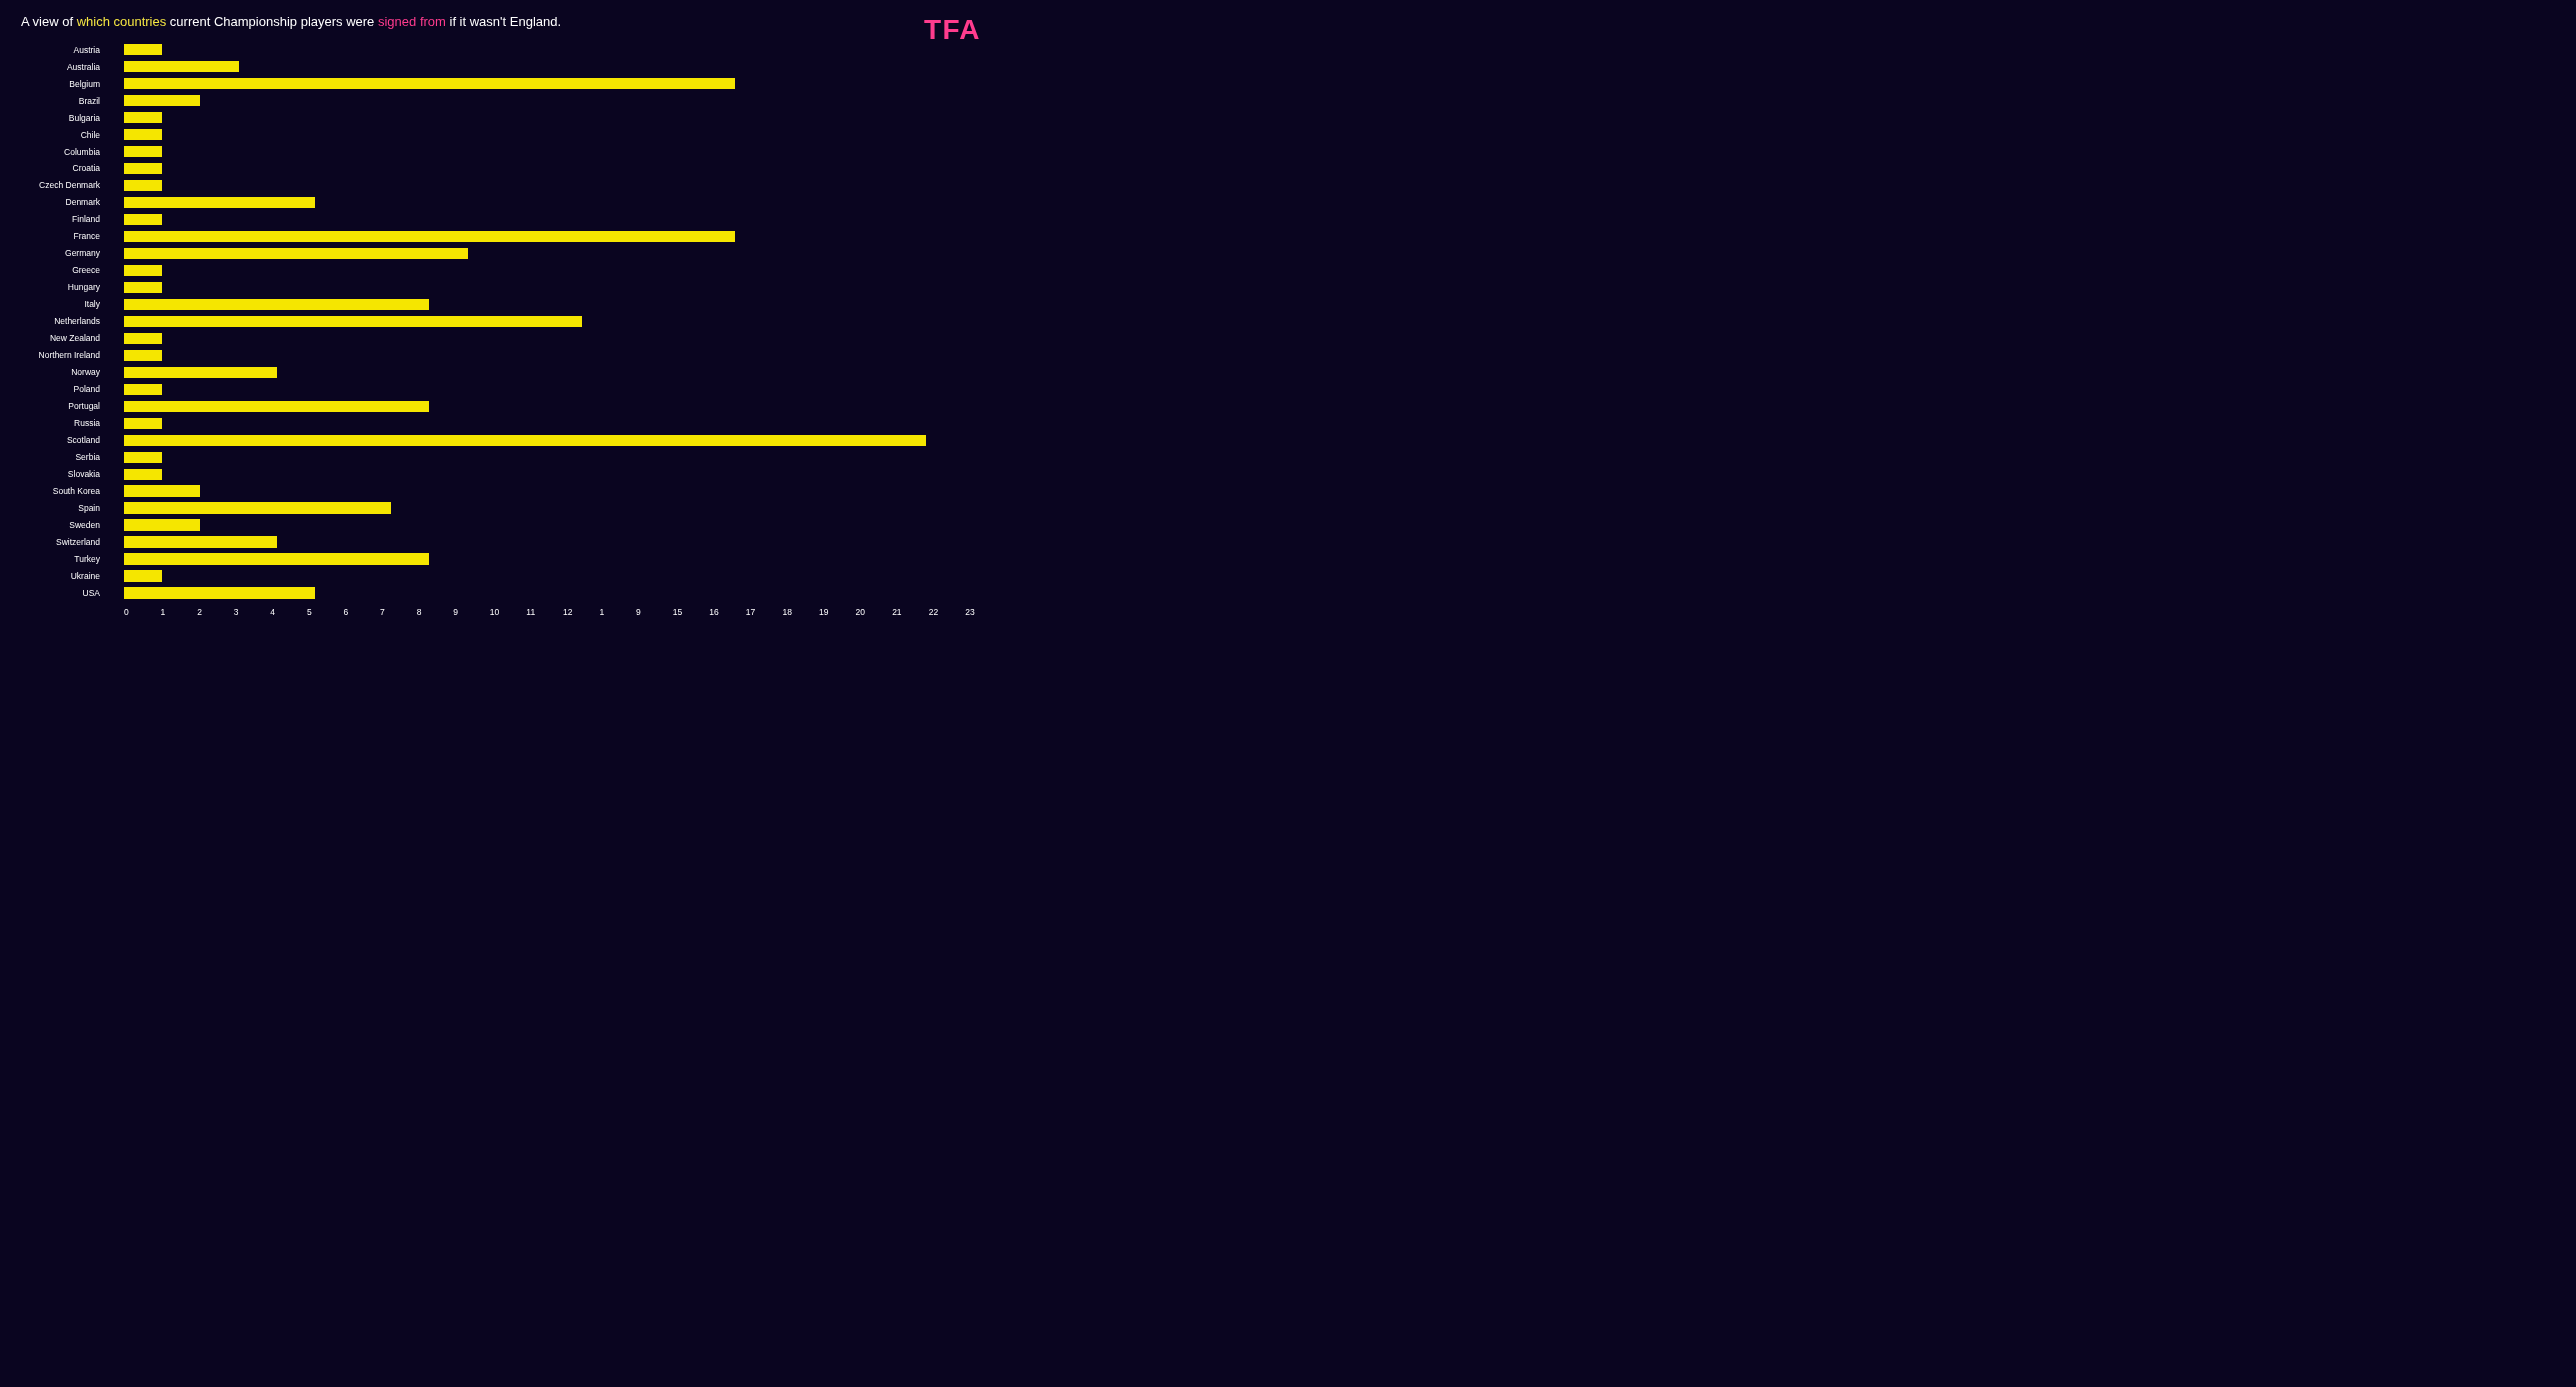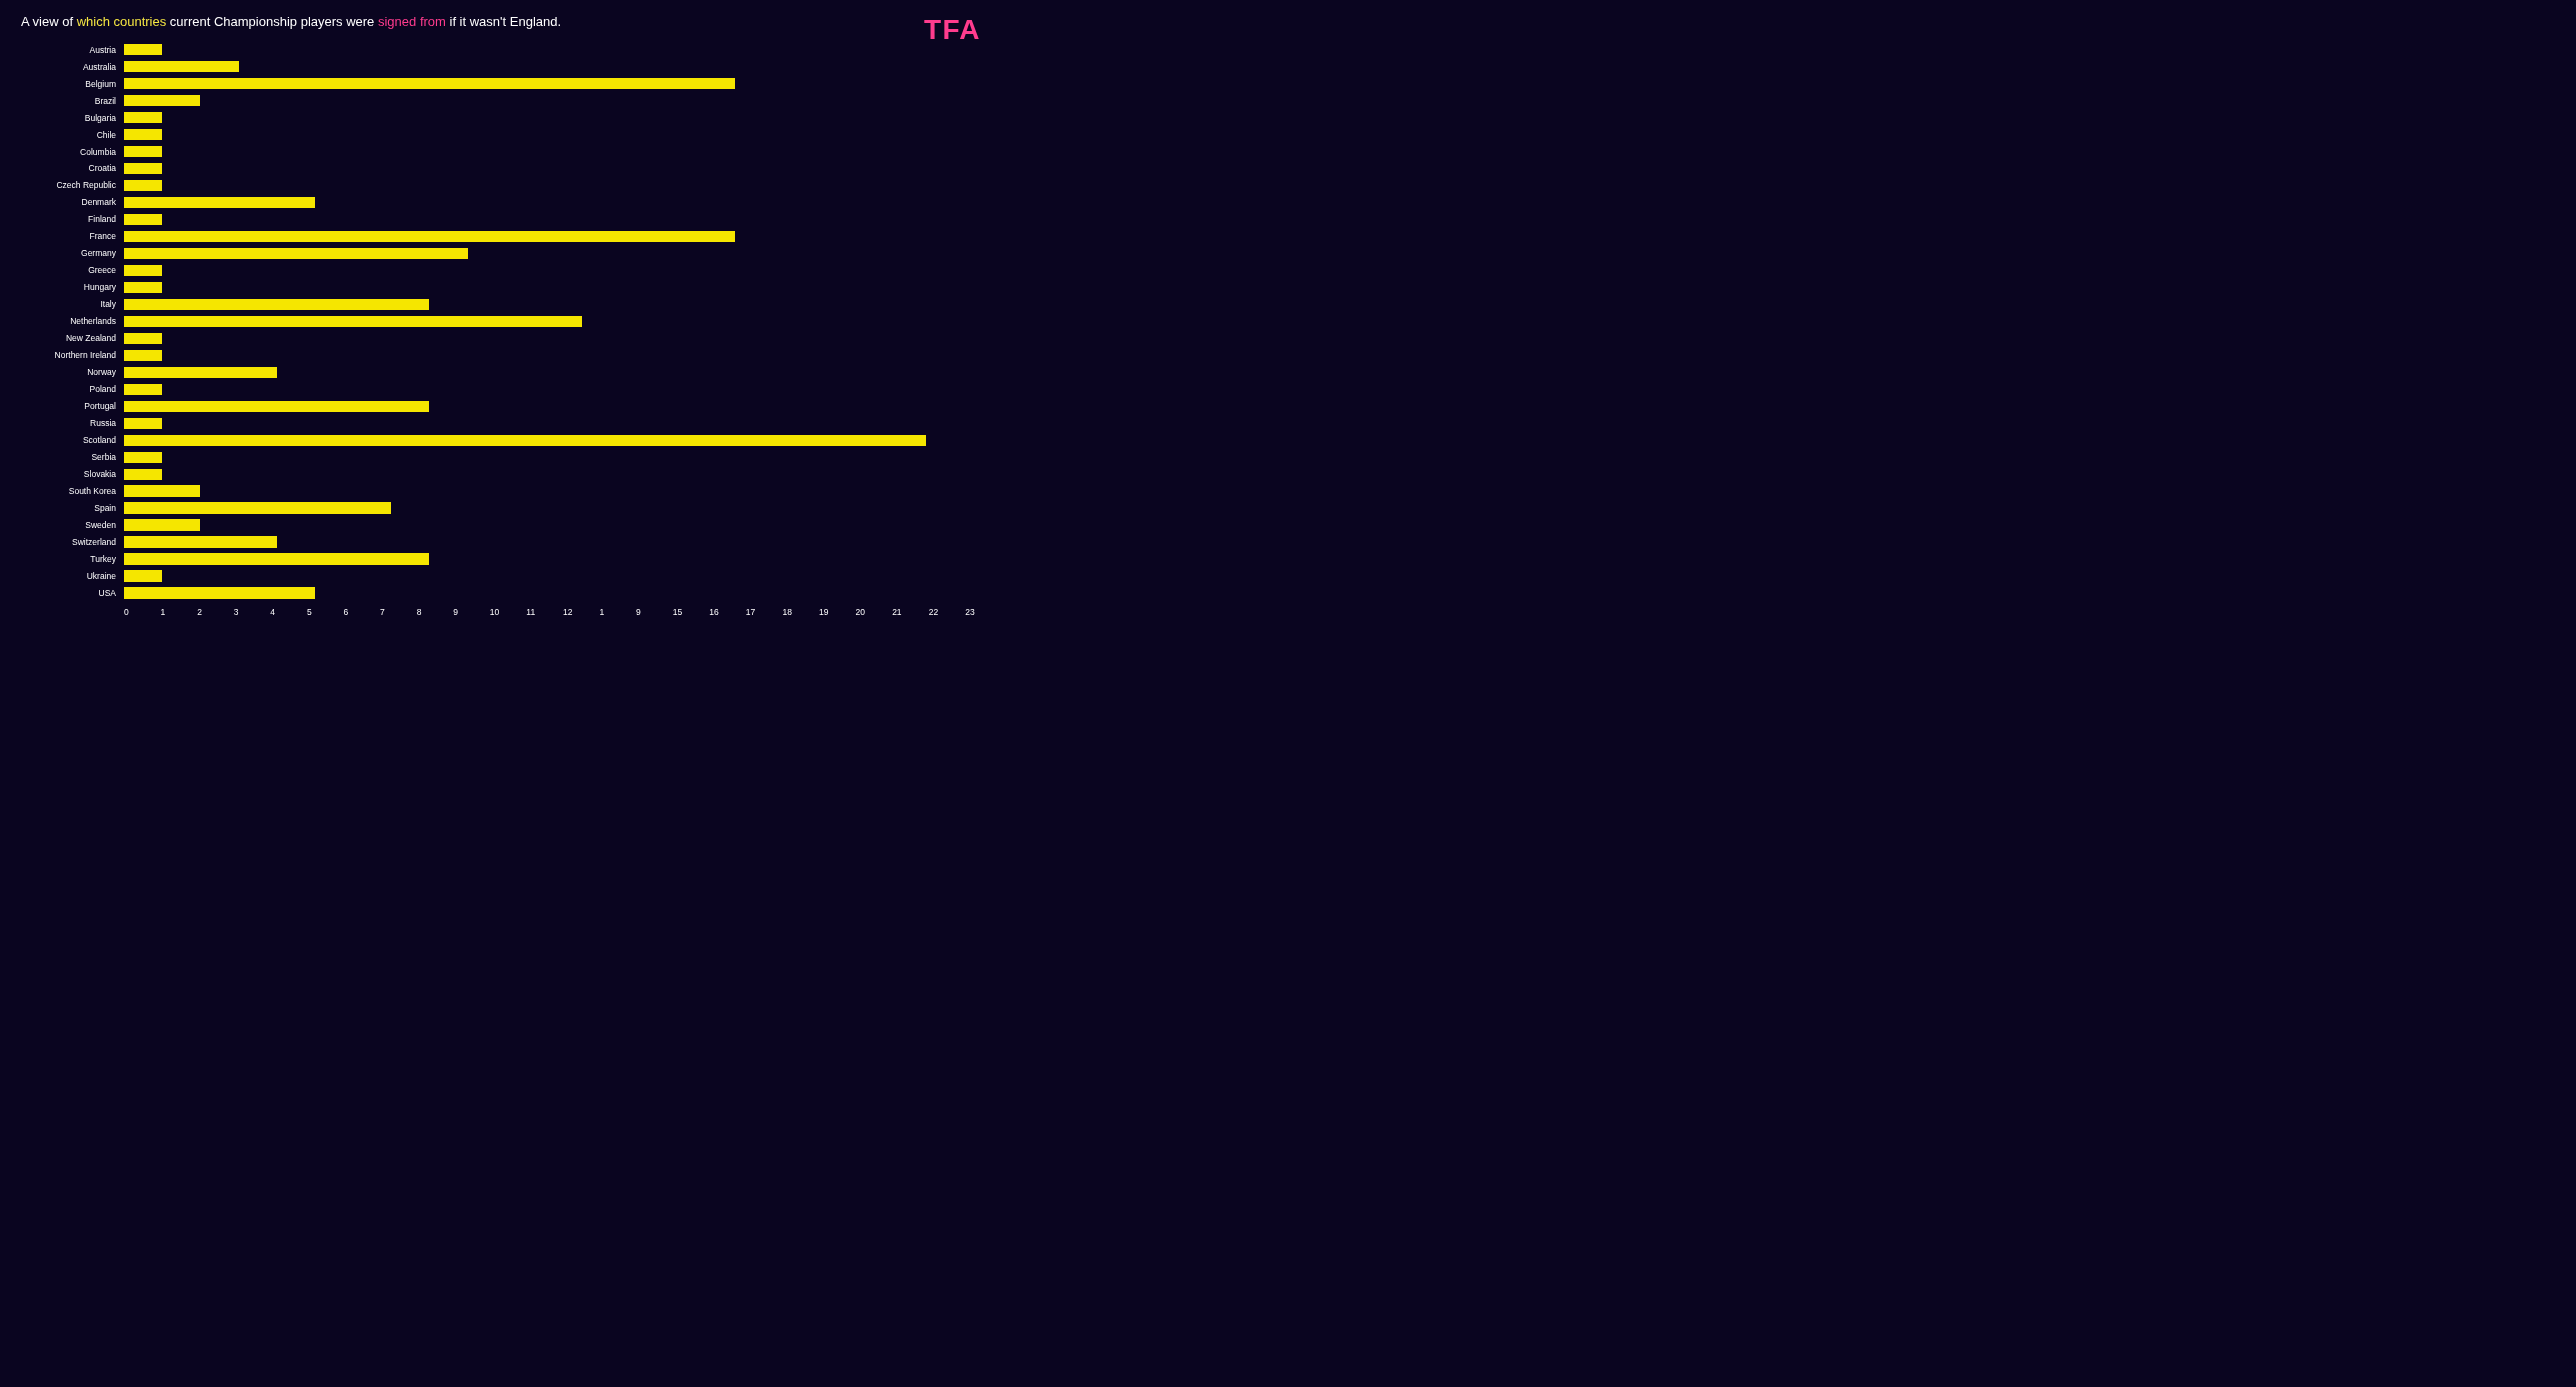--- a/index.html
+++ b/index.html
@@ -39,21 +39,21 @@
     .chart-row {
       display: flex;
       align-items: center;
       height: 15.6px;
       margin-bottom: 1.4px;
     }
 
     .country-label {
       width: 103px;
       text-align: right;
-      padding-right: 8px;
+      padding-right: 24px;
       font-size: 8.5px;
       color: white;
       flex-shrink: 0;
     }
 
     .bar-area {
       flex: 1;
       height: 100%;
       display: flex;
       align-items: center;
@@ -133,21 +133,21 @@
           <div class="bar" style="width: 4.34783%; background-color: rgb(245, 230, 0);"></div>
         </div>
       </div>
       <div class="chart-row">
         <div class="country-label">Croatia</div>
         <div class="bar-area">
           <div class="bar" style="width: 4.34783%; background-color: rgb(245, 230, 0);"></div>
         </div>
       </div>
       <div class="chart-row">
-        <div class="country-label">Czech Republic</div>
+        <div class="country-label">Czech Denmark</div>
         <div class="bar-area">
           <div class="bar" style="width: 4.34783%; background-color: rgb(245, 230, 0);"></div>
         </div>
       </div>
       <div class="chart-row">
         <div class="country-label">Denmark</div>
         <div class="bar-area">
           <div class="bar" style="width: 21.7391%; background-color: rgb(245, 230, 0);"></div>
         </div>
       </div>

